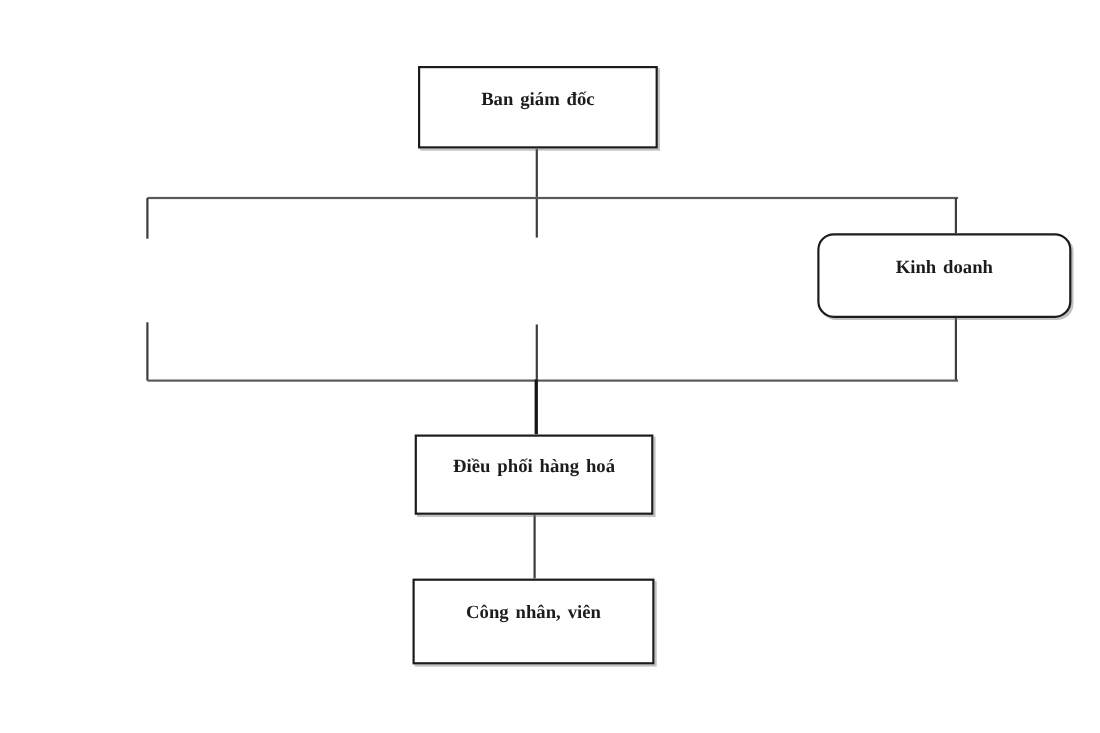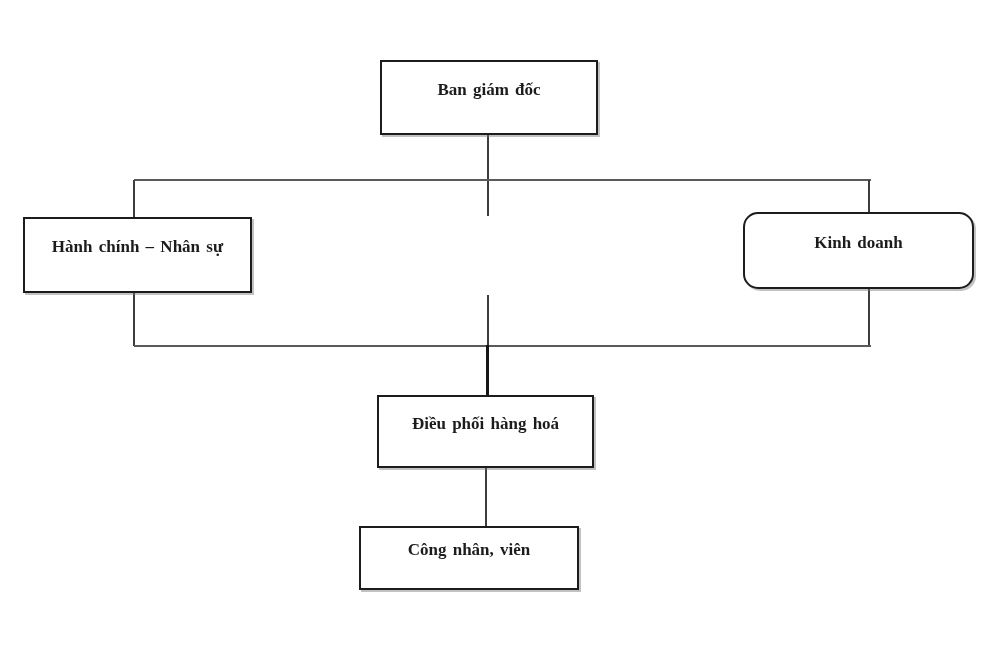--- a/index.html
+++ b/index.html
@@ -29,21 +29,21 @@
     font-size: 17px;
     color: #1c1c1c;
     word-spacing: 2px;
     text-align: center;
   }
   .node-top        { left: 380px; top: 60px;  width: 218px; height: 75px; }
   .node-left       { left: 23px;  top: 217px; width: 229px; height: 76px; }
   .node-center     { left: 379px; top: 216px; width: 217px; height: 79px; }
   .node-right      { left: 743px; top: 212px; width: 231px; height: 77px; border-radius: 15px; }
   .node-coord      { left: 377px; top: 395px; width: 217px; height: 73px; }
-  .node-staff      { left: 359px; top: 526px; width: 220px; height: 64px; }
+  .node-staff      { left: 375px; top: 526px; width: 220px; height: 78px; }
 
   .line {
     position: absolute;
     background: #3d3d3d;
   }
   .line-h { background: #5a5a5a; }
 
   
   .v-top-drop   { left: 487px; top: 135px; width: 2px; height: 81px; }
   .h-bus-upper  { left: 134px; top: 179px; width: 737px; height: 2px; }
@@ -75,23 +75,20 @@
   <div class="line v-right-down"></div>
   <div class="line line-h h-bus-lower"></div>
   <div class="line v-coord-drop"></div>
 
   <div class="line v-staff-drop"></div>
 
   <div class="node node-top">
     <span>Ban giám đốc</span>
   </div>
 
-  <div class="node node-left">
-    <span>Hành chính – Nhân sự</span>
-  </div>
 
 
   <div class="node node-right">
     <span>Kinh doanh</span>
   </div>
 
   <div class="node node-coord">
     <span>Điều phối hàng hoá</span>
   </div>
 

